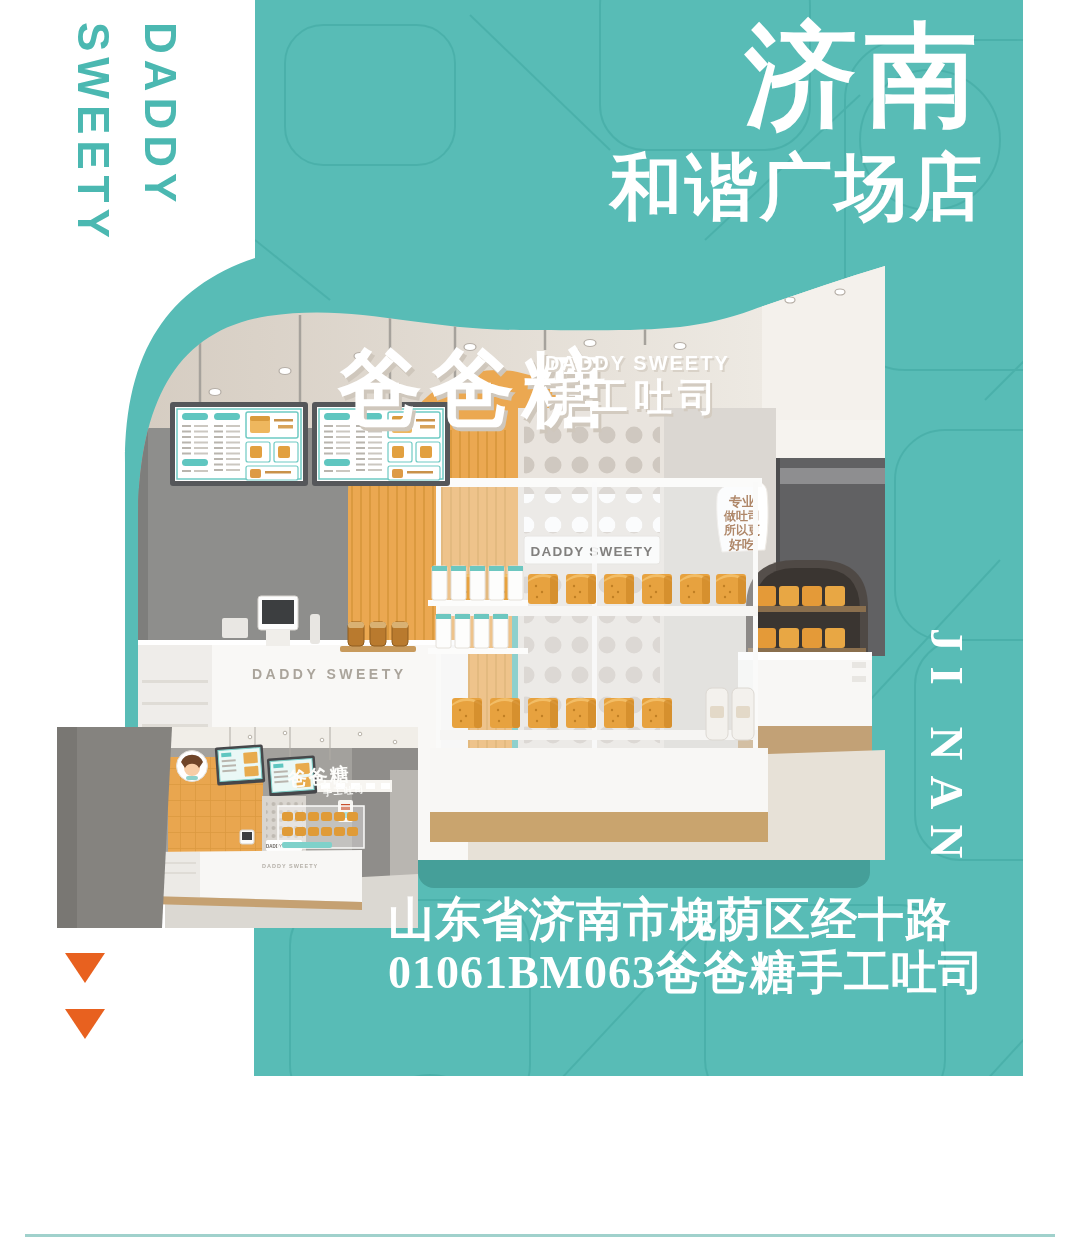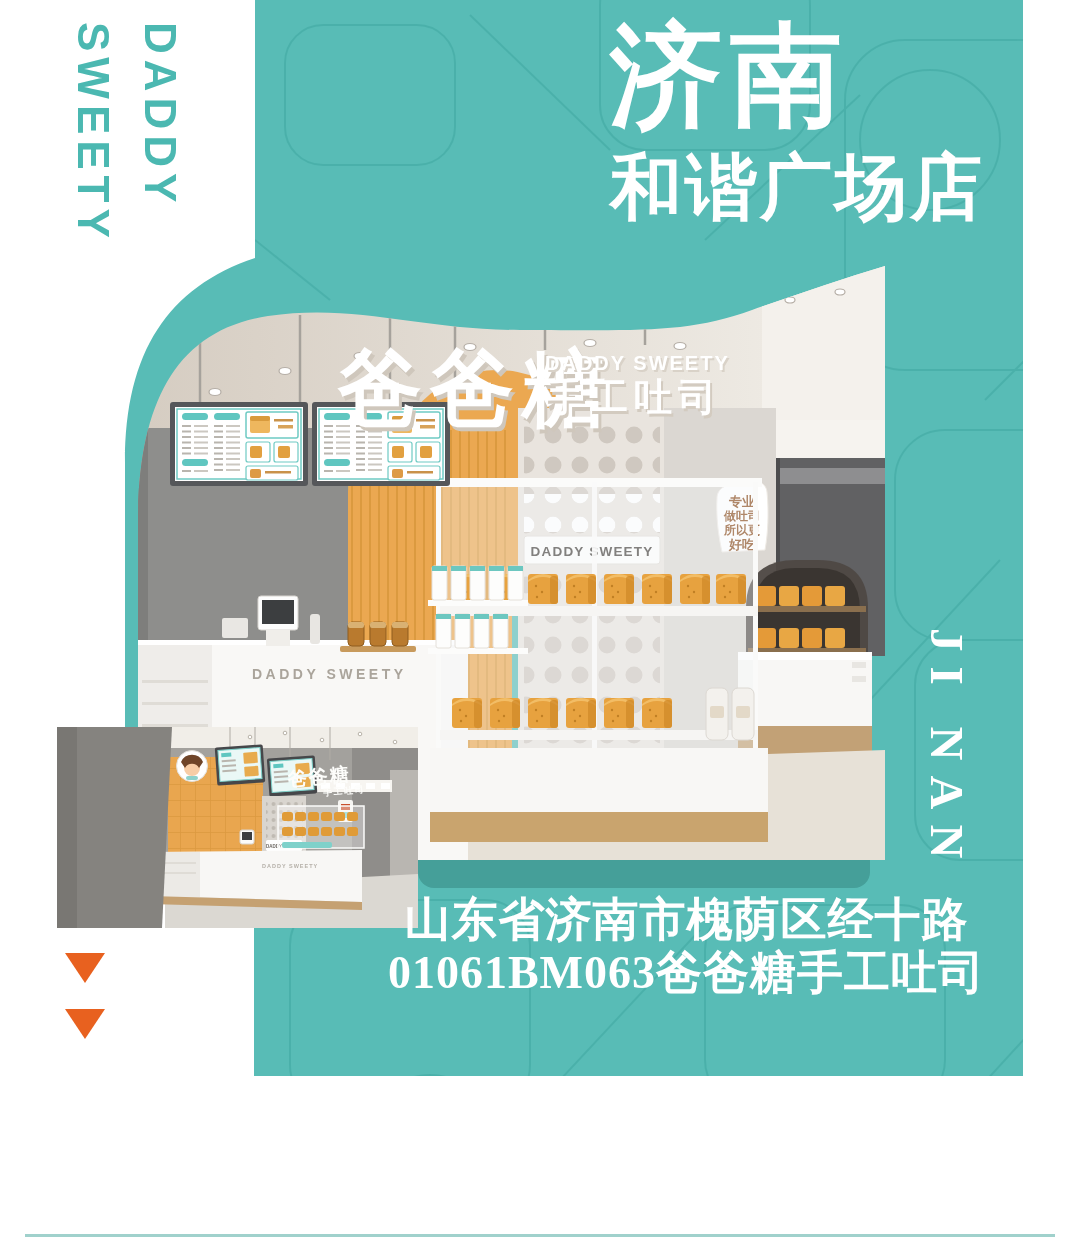--- a/index.html
+++ b/index.html
@@ -3,28 +3,28 @@
 <meta charset="utf-8">
 <style>
   html,body{margin:0;padding:0;background:#ffffff;}
   .page{position:relative;width:1080px;height:1238px;background:#ffffff;overflow:hidden;
         font-family:"Liberation Sans",sans-serif;}
   .layer{position:absolute;left:0;top:0;width:1080px;height:1238px;}
   .vtext{writing-mode:vertical-rl;text-orientation:mixed;}
   .brand{position:absolute;left:60px;top:22px;height:300px;
          font-family:"Liberation Sans",sans-serif;font-weight:800;font-size:44px;
          letter-spacing:6px;line-height:67px;color:#4bb8b1;}
-  .title-block{position:absolute;right:95px;top:14px;text-align:left;color:#ffffff;
+  .title-block{position:absolute;right:95px;top:14px;text-align:right;color:#ffffff;
                font-family:"Liberation Serif",serif;font-weight:600;}
   .title-city{font-size:112px;line-height:124px;letter-spacing:8px;}
   .title-store{font-size:72px;line-height:100px;letter-spacing:3px;}
   .jinan{position:absolute;left:920px;top:628px;height:260px;color:#ffffff;
          font-family:"Liberation Serif",serif;font-weight:600;font-size:47px;
          letter-spacing:15px;}
-  .address{position:absolute;right:95px;top:893px;text-align:center;color:#ffffff;
+  .address{position:absolute;right:95px;top:893px;text-align:left;color:#ffffff;
            font-family:"Liberation Serif",serif;font-weight:600;font-size:46px;
            line-height:53px;letter-spacing:1px;white-space:nowrap;}
   .tri{position:absolute;width:0;height:0;border-left:20px solid transparent;
        border-right:20px solid transparent;border-top:30px solid #e8611f;}
   .tri1{left:65px;top:953px;}
   .tri2{left:65px;top:1009px;}
 </style>
 </head>
 <body>
 

